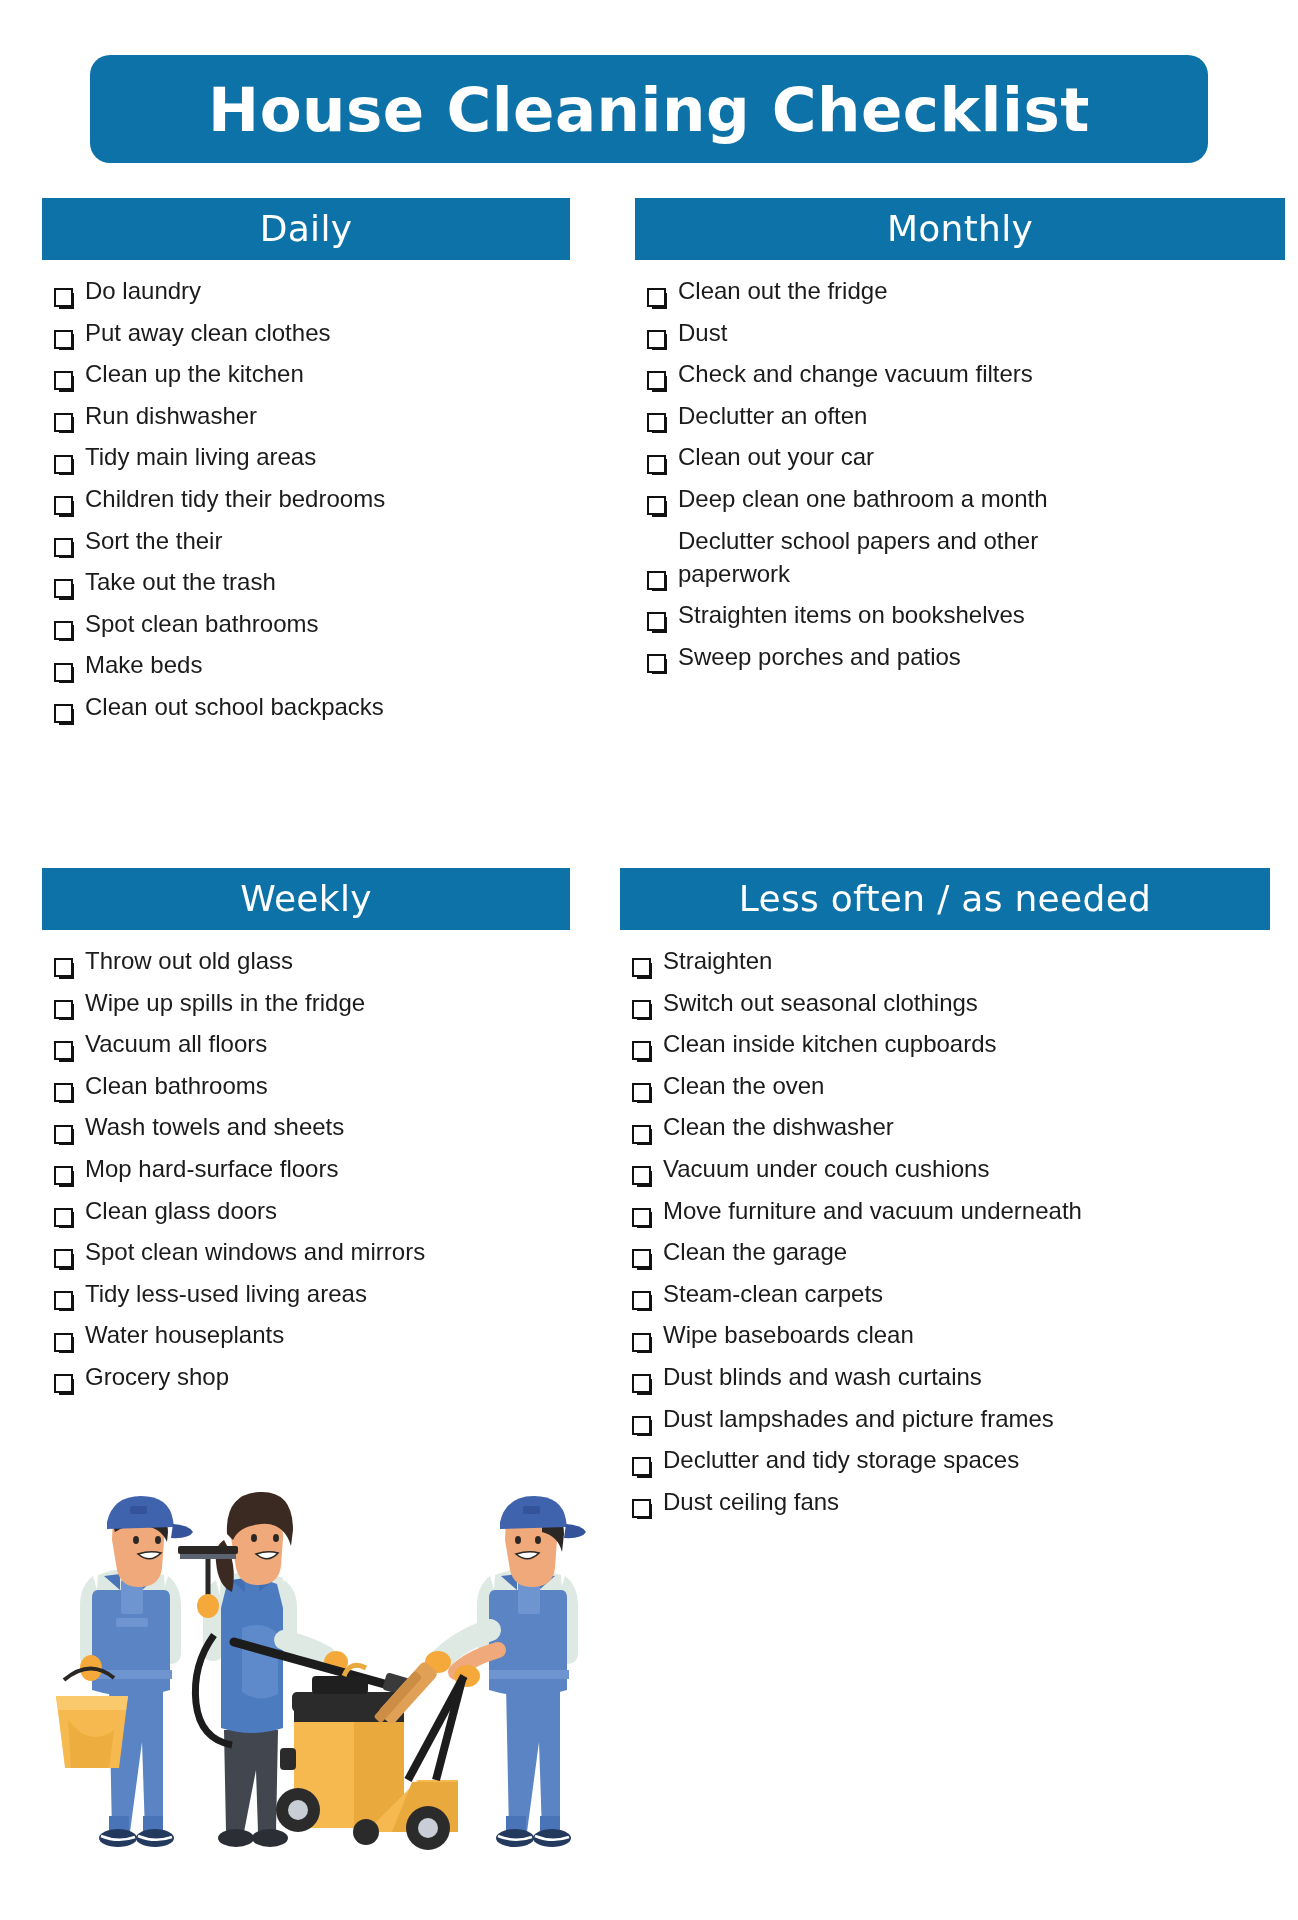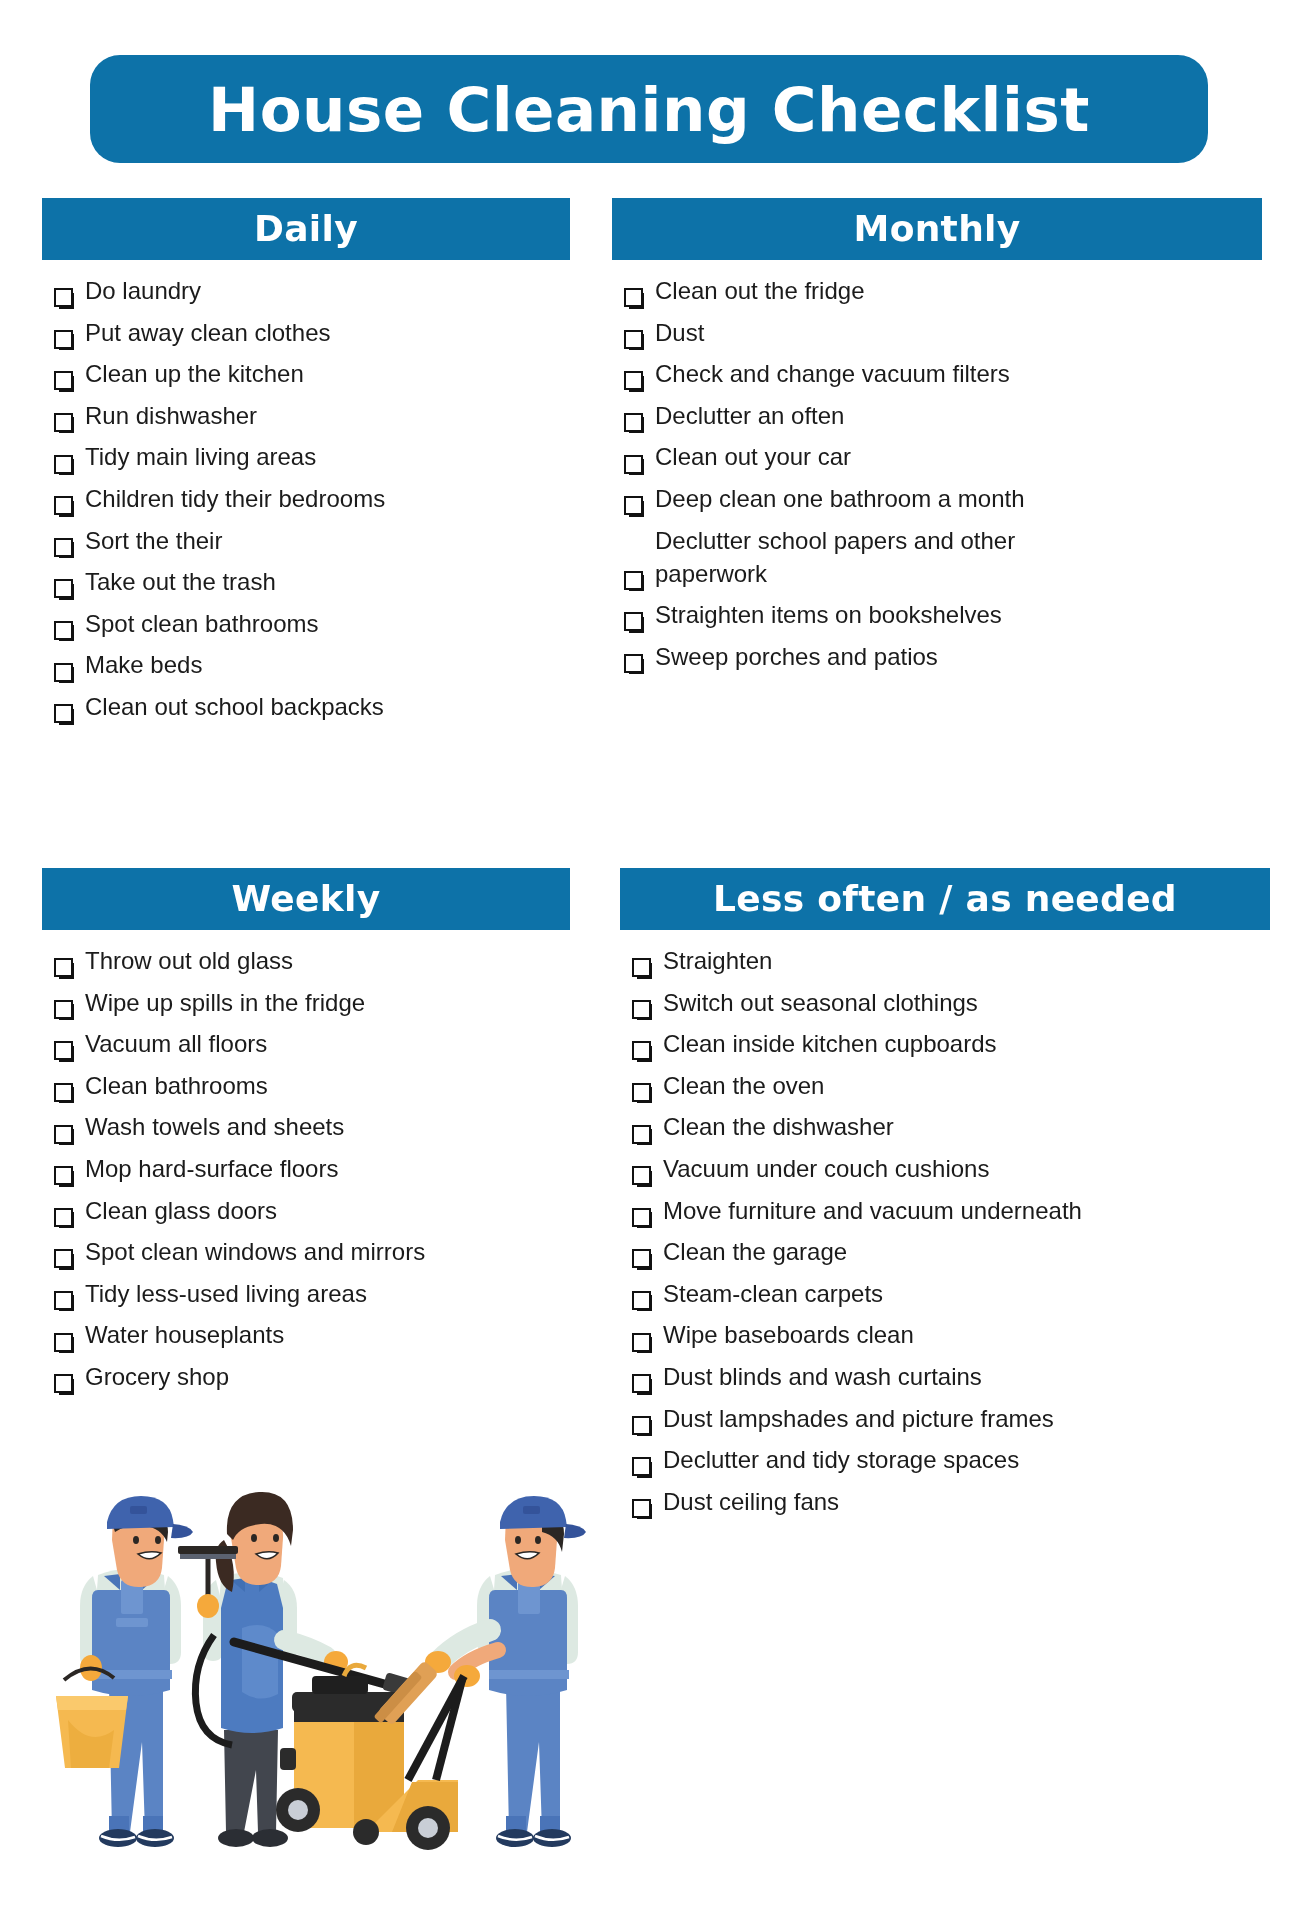--- a/index.html
+++ b/index.html
@@ -24,56 +24,56 @@
   }
 
   
   .title-banner {
     position: absolute;
     left: 90px;
     top: 55px;
     width: 1118px;
     height: 108px;
     background: #0D72A8;
-    border-radius: 30px;
+    border-radius: 20px;
     display: flex;
     align-items: center;
     justify-content: center;
   }
   .title-text {
     color: #ffffff;
     font-size: 61px;
     font-weight: bold;
     letter-spacing: 0.5px;
     font-family: "DejaVu Sans", sans-serif;
     line-height: 1;
     white-space: nowrap;
   }
 
   
   .section {
     position: absolute;
   }
   .sec-daily      { left: 42px;  top: 198px; width: 528px; }
-  .sec-monthly    { left: 612px; top: 198px; width: 650px; }
+  .sec-monthly    { left: 635px; top: 198px; width: 650px; }
   .sec-weekly     { left: 42px;  top: 868px; width: 528px; }
   .sec-lessoften  { left: 620px; top: 868px; width: 650px; }
 
   .sec-header {
     background: #0D72A8;
     height: 62px;
     display: flex;
     align-items: center;
     justify-content: center;
     box-sizing: border-box;
   }
   .sec-header-text {
     color: #ffffff;
     font-size: 36px;
-    font-weight: bold;
+    font-weight: normal;
     font-family: "DejaVu Sans", sans-serif;
     line-height: 1;
     white-space: nowrap;
     letter-spacing: 0.3px;
   }
 
   .sec-list {
     list-style: none;
     margin: 0;
     padding: 14px 0 0 0;

